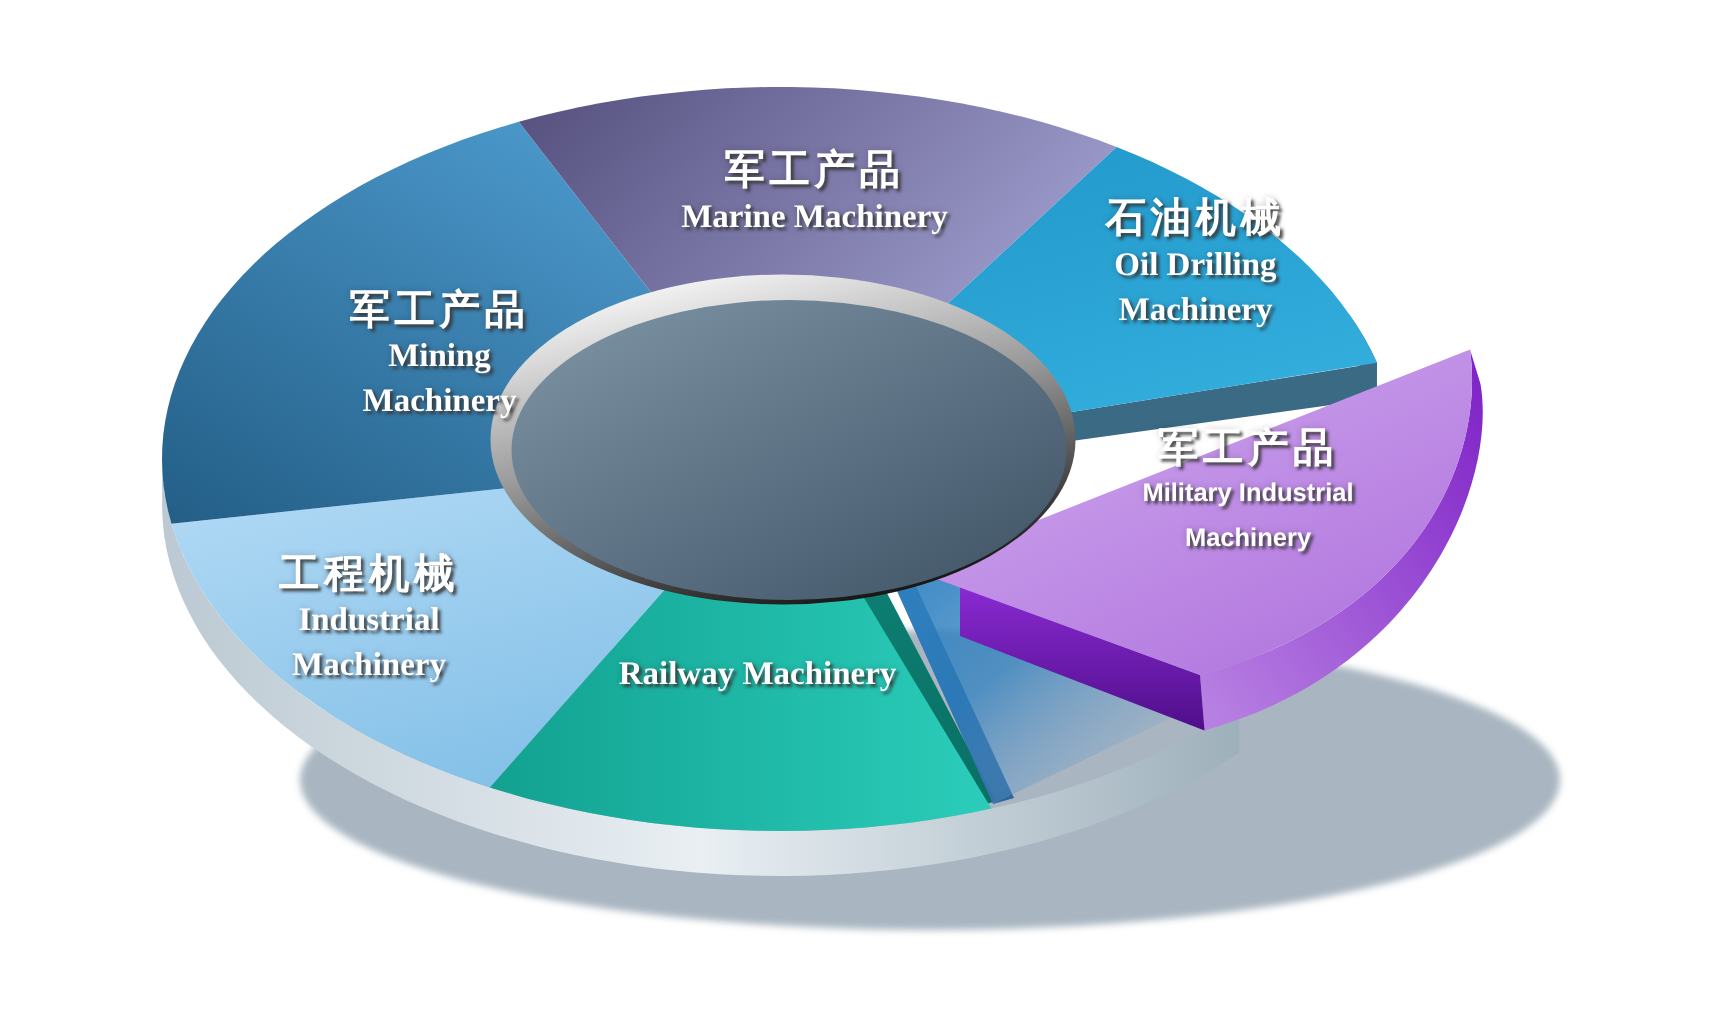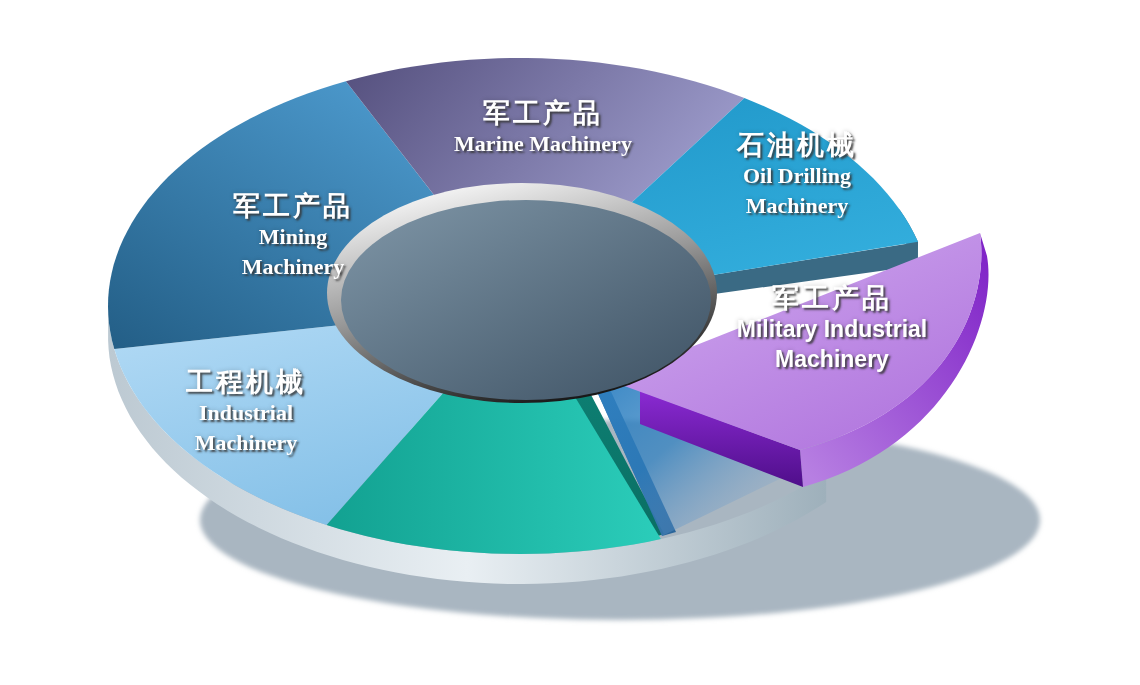--- a/index.html
+++ b/index.html
@@ -8,21 +8,21 @@
   #stage{position:relative;width:1140px;height:685px;background:#ffffff;}
   #pie-svg{position:absolute;left:0;top:0;}
   .lbl{position:absolute;transform:translate(-50%,-50%);text-align:center;
        color:#fff;pointer-events:none;white-space:nowrap;}
   .lbl .zh{font-family:"Liberation Sans",sans-serif;font-weight:bold;
        font-size:27px;line-height:32px;letter-spacing:3px;
        text-shadow:2px 2px 2px rgba(55,55,55,.85),0 0 5px rgba(0,0,0,.2);}
   .lbl .en{font-family:Liberation Serif, serif;font-weight:bold;
        font-size:22px;line-height:30px;white-space:pre-line;
        text-shadow:2px 2px 2px rgba(55,55,55,.85),0 0 5px rgba(0,0,0,.2);}
-  .lbl.military .en{font-family:"Liberation Sans",sans-serif;font-size:23px;}
+  .lbl.military .en{font-family:"Liberation Sans",sans-serif;font-size:17px;}
 </style>
 </head>
 <body>
 
 <div id="stage">
 
   <svg id="pie-svg" width="1140" height="685" viewBox="0 0 1140 685">
     <defs id="svg-defs">
       <filter id="soft-blur" x="-20%" y="-20%" width="140%" height="140%">
         <feGaussianBlur stdDeviation="2.5"></feGaussianBlur>
@@ -113,20 +113,21 @@
 Machinery</div>
   </div>
 
   <div class="lbl military" style="left:832px;top:328px">
     <div class="zh">军工产品</div>
     <div class="en">Military Industrial
 Machinery</div>
   </div>
 
   <div class="lbl" style="left:505px;top:449px">
+    <div class="en">Railway Machinery</div>
   </div>
 
   <div class="lbl" style="left:246px;top:412px">
     <div class="zh">工程机械</div>
     <div class="en">Industrial
 Machinery</div>
   </div>
 
   <div class="lbl" style="left:293px;top:236px">
     <div class="zh">军工产品</div>

